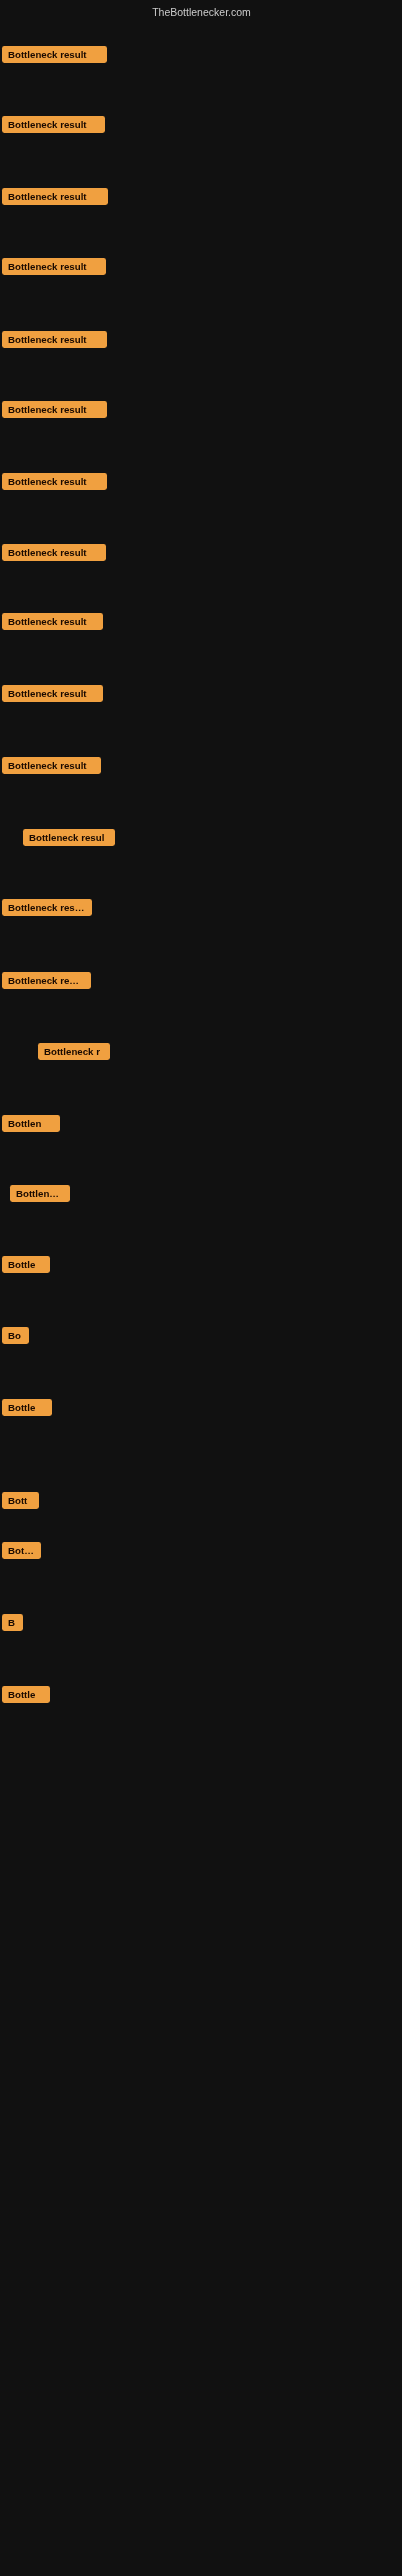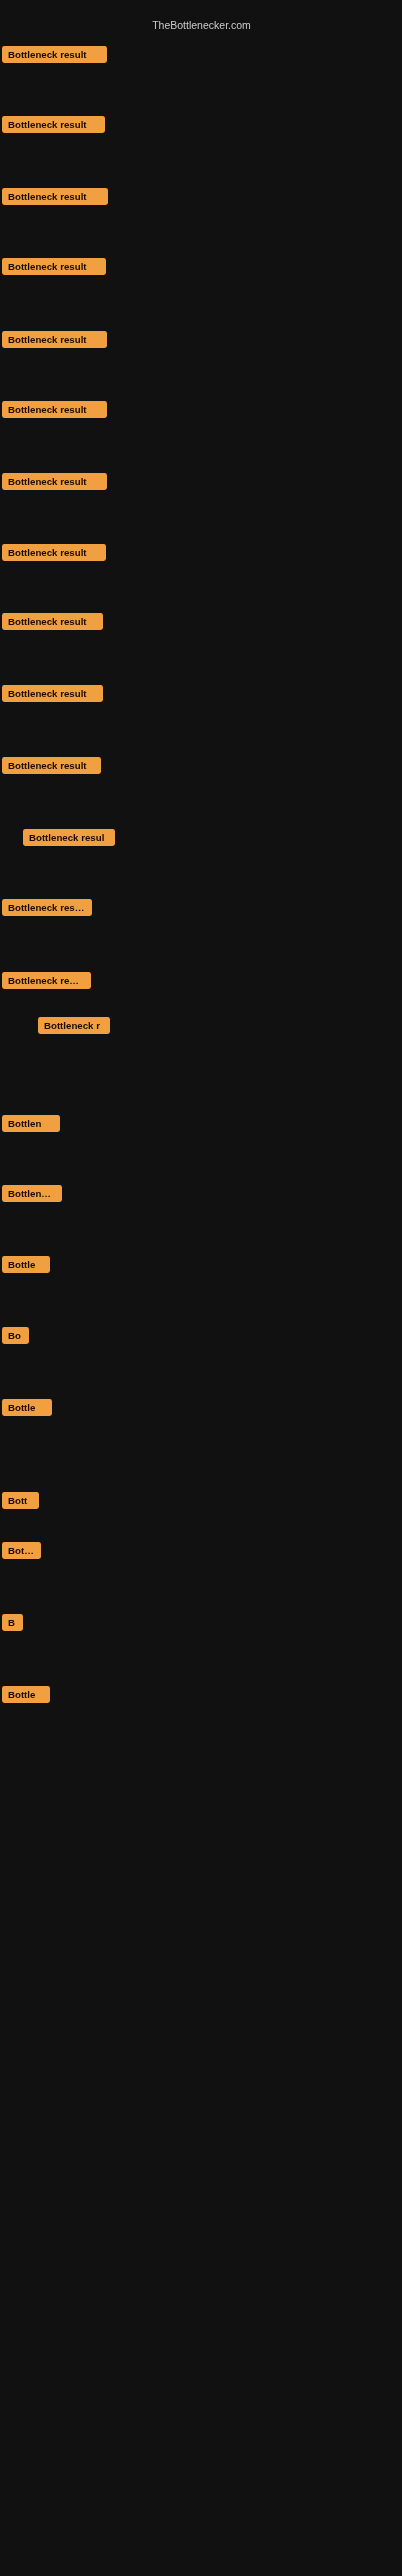--- a/index.html
+++ b/index.html
@@ -14,21 +14,20 @@
       background-color: #111111;
       font-family: Arial, sans-serif;
       position: relative;
     }
 
     .site-header {
       text-align: center;
       padding: 6.4px 0 3.2px 0;
       color: #cccccc;
       font-size: 10.5px;
-      margin-top: 13px;
     }
 
     .bottleneck-badge {
       display: inline-block;
       background-color: #f0a040;
       color: #1a0a00;
       font-size: 9.7px;
       font-weight: bold;
       padding: 3.2px 6.4px;
       border-radius: 2.4px;
@@ -57,23 +56,23 @@
 <div class="result-row" style="top: 331px;"><span class="bottleneck-badge" style="max-width: 105px; width: 105px;">Bottleneck result</span></div>
 <div class="result-row" style="top: 401px;"><span class="bottleneck-badge" style="max-width: 105px; width: 105px;">Bottleneck result</span></div>
 <div class="result-row" style="top: 473px;"><span class="bottleneck-badge" style="max-width: 105px; width: 105px;">Bottleneck result</span></div>
 <div class="result-row" style="top: 544px;"><span class="bottleneck-badge" style="max-width: 104px; width: 104px;">Bottleneck result</span></div>
 <div class="result-row" style="top: 613px;"><span class="bottleneck-badge" style="max-width: 101px; width: 101px;">Bottleneck result</span></div>
 <div class="result-row" style="top: 685px;"><span class="bottleneck-badge" style="max-width: 101px; width: 101px;">Bottleneck result</span></div>
 <div class="result-row" style="top: 757px;"><span class="bottleneck-badge" style="max-width: 99px; width: 99px;">Bottleneck result</span></div>
 <div class="result-row" style="top: 829px; padding-left: 21px;"><span class="bottleneck-badge" style="max-width: 92px; width: 92px;">Bottleneck resul</span></div>
 <div class="result-row" style="top: 899px;"><span class="bottleneck-badge" style="max-width: 90px; width: 90px;">Bottleneck result</span></div>
 <div class="result-row" style="top: 972px;"><span class="bottleneck-badge" style="max-width: 89px; width: 89px;">Bottleneck result</span></div>
-<div class="result-row" style="top: 1017px; padding-left: 36px;"><span class="bottleneck-badge" style="max-width: 72px; width: 72px;">Bottleneck r</span></div>
+<div class="result-row" style="top: 1043px; padding-left: 36px;"><span class="bottleneck-badge" style="max-width: 72px; width: 72px;">Bottleneck r</span></div>
 <div class="result-row" style="top: 1115px;"><span class="bottleneck-badge" style="max-width: 58px; width: 72px;">Bottlen</span></div>
-<div class="result-row" style="top: 1185px;"><span class="bottleneck-badge" style="max-width: 60px; width: 60px;">Bottleneck</span></div>
+<div class="result-row" style="top: 1185px;"><span class="bottleneck-badge" style="max-width: 60px; width: 60px; margin-left: 8px;">Bottleneck</span></div>
 <div class="result-row" style="top: 1256px;"><span class="bottleneck-badge" style="max-width: 48px; width: 48px;">Bottle</span></div>
 <div class="result-row" style="top: 1327px;"><span class="bottleneck-badge" style="max-width: 27px; width: 27px;">Bo</span></div>
 <div class="result-row" style="top: 1399px;"><span class="bottleneck-badge" style="max-width: 50px; width: 50px;">Bottle</span></div>
 <div class="result-row" style="top: 1492px;"><span class="bottleneck-badge" style="max-width: 37px; width: 37px;">Bott</span></div>
 <div class="result-row" style="top: 1542px;"><span class="bottleneck-badge" style="max-width: 55px; width: 39px;">Bottlens</span></div>
 <div class="result-row" style="top: 1614px;"><span class="bottleneck-badge" style="max-width: 21px; width: 21px;">B</span></div>
 <div class="result-row" style="top: 1686px;"><span class="bottleneck-badge" style="max-width: 48px; width: 48px;">Bottle</span></div>
 
 
 </body></html>

